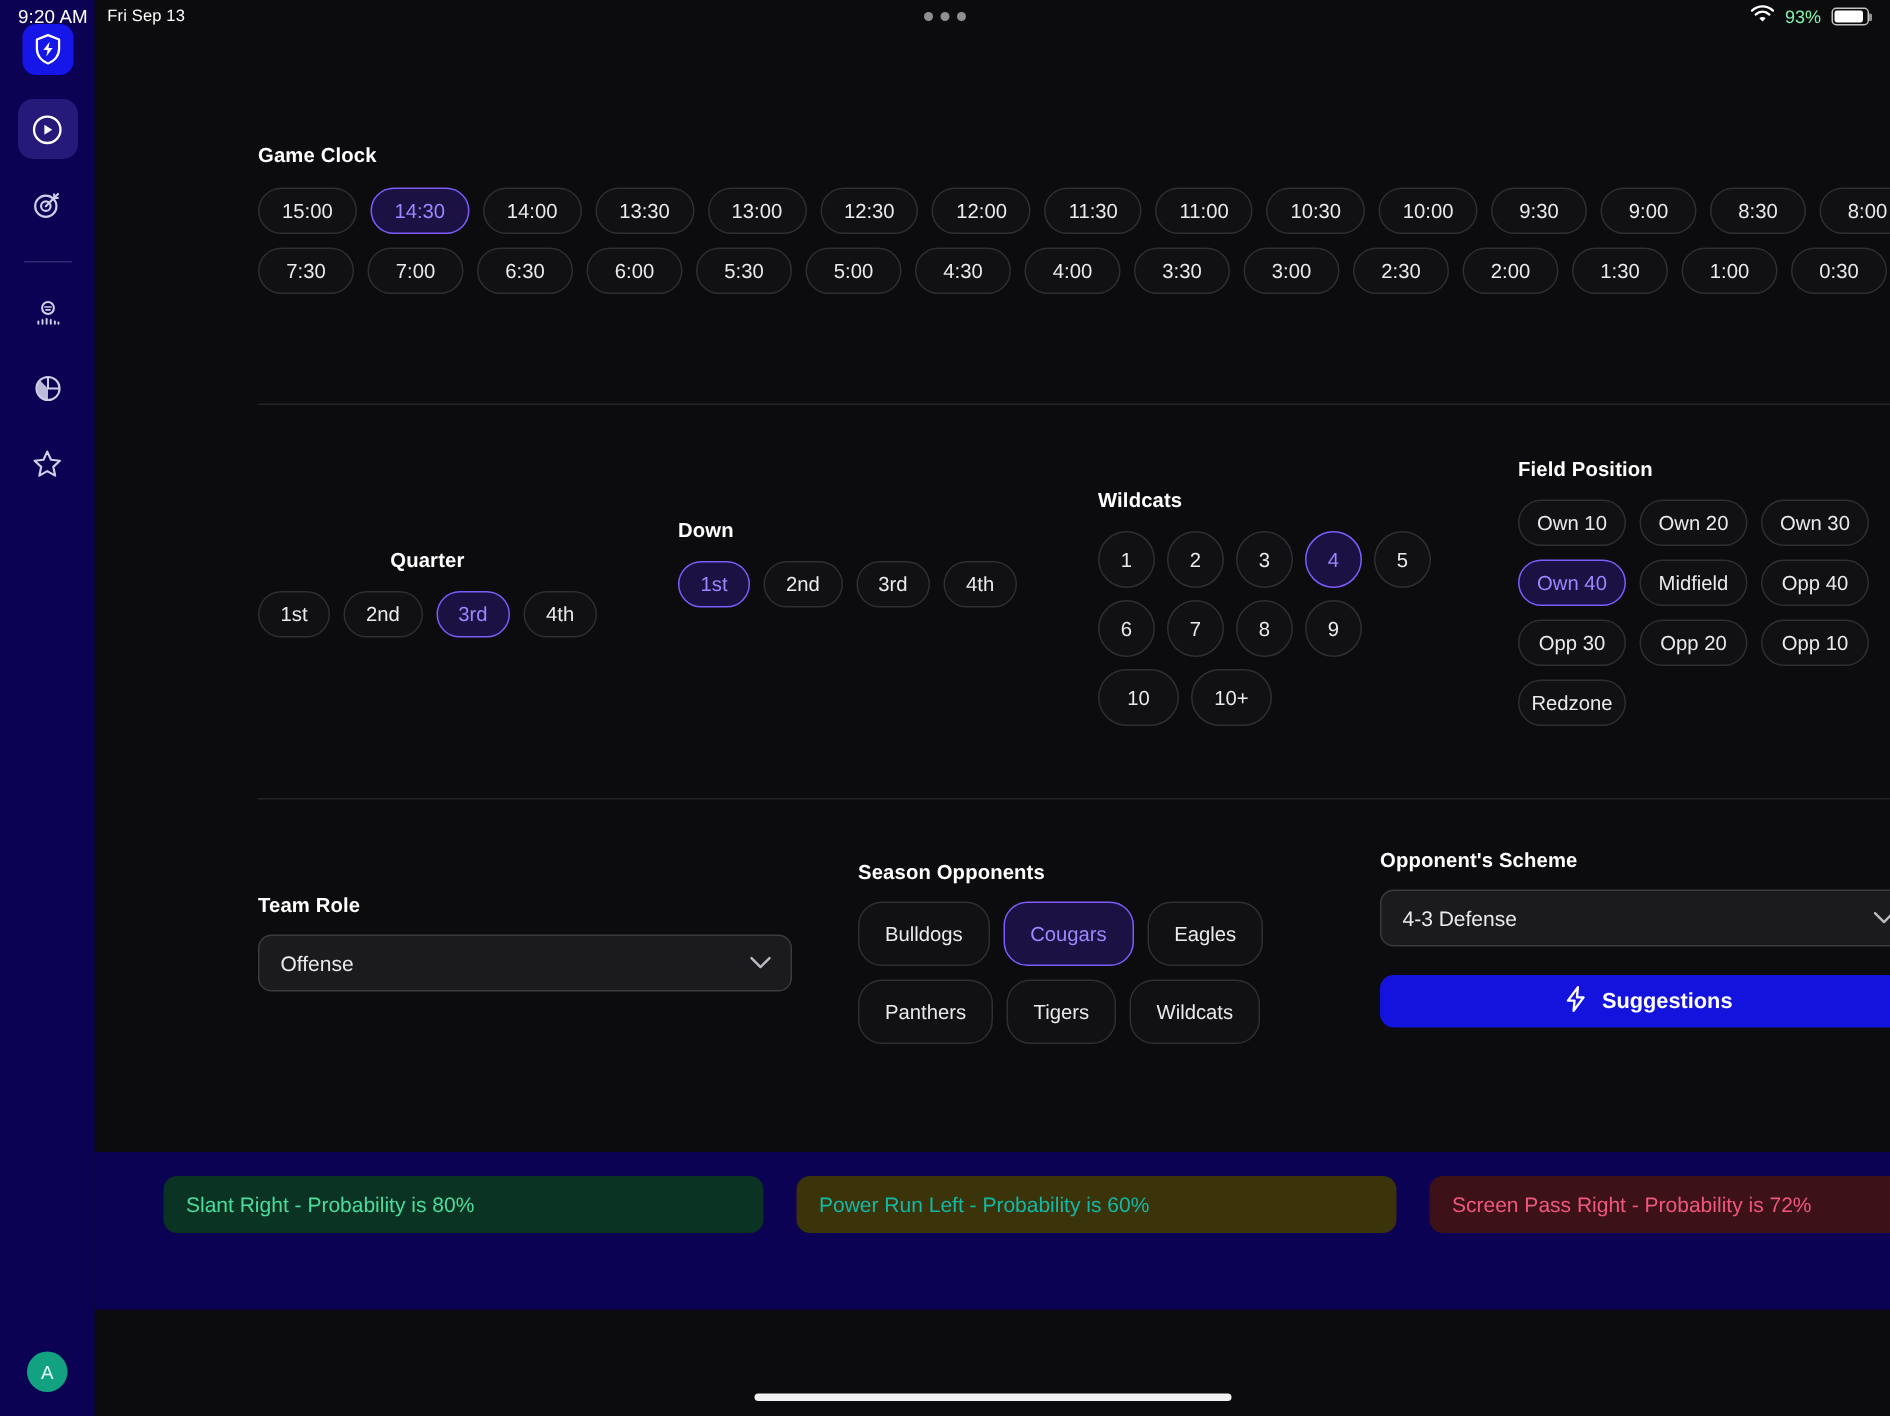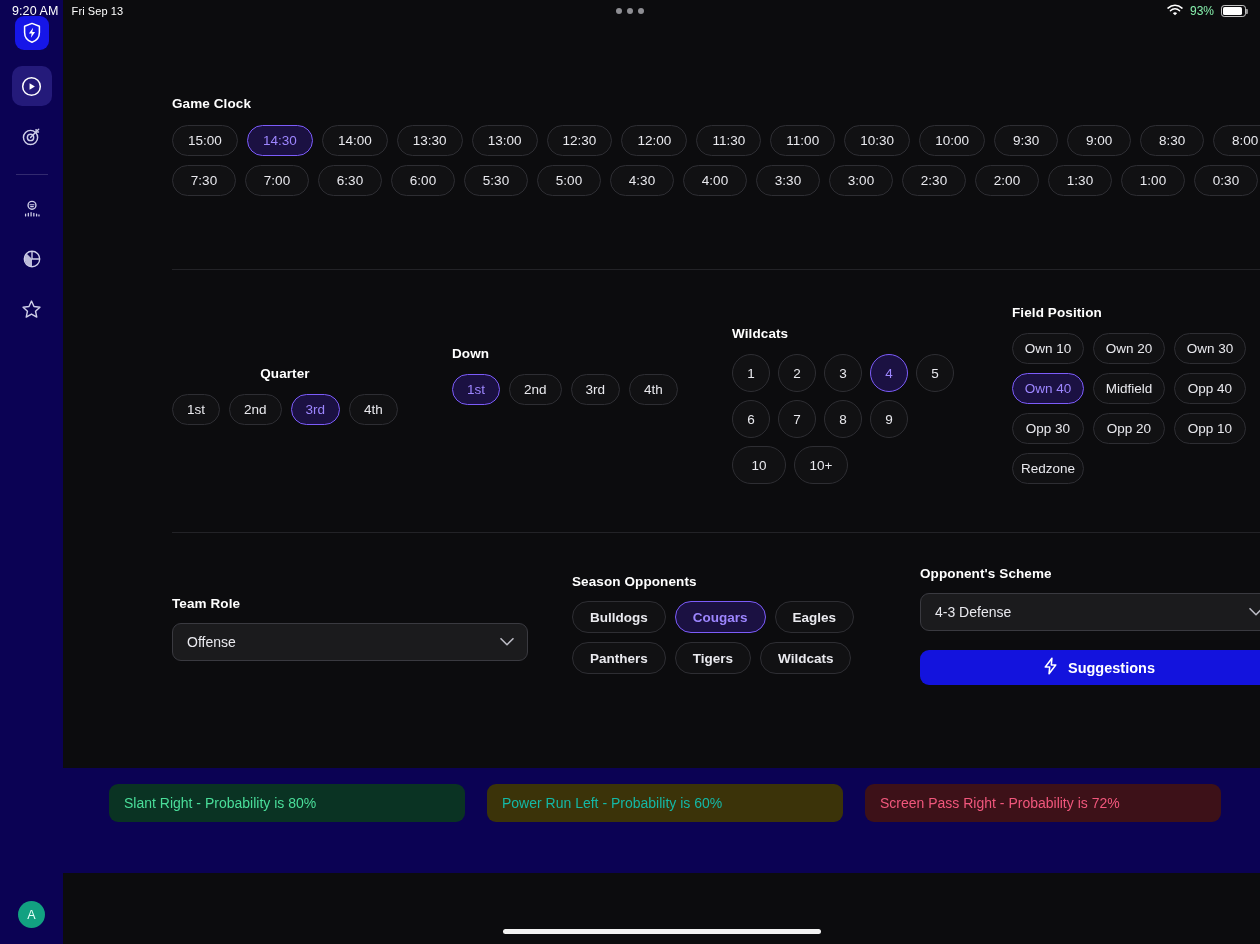--- a/index.html
+++ b/index.html
@@ -125,40 +125,40 @@
   }
   .select .chev {
     position:absolute; right: 13px; top: 50%; transform: translateY(-50%);
     color:#b9b9c2; display:flex;
   }
 
   
   #opponents-section { position:absolute; left:509px; top:574px; width:350px; }
   #opponents-section .section-title { margin-bottom: 12px; }
   #opponents-section .chips { gap: 9px; }
-  #opponents-section .chip { height: 32px; padding: 0 17px; font-weight: bold; }
+  #opponents-section .chip { height: 43px; padding: 0 17px; }
 
   
   #scheme-section { position:absolute; left:857px; top:566px; width:357px; }
   #scheme-section .section-title { margin-bottom: 12px; }
   .suggest-btn {
     margin-top: 19px; height: 35px; width: 100%; border-radius: 9px;
     background: #1313dd; color:#ffffff; font-size: 14.5px; font-weight: 700;
     display:flex; align-items:center; justify-content:center; gap: 9px;
   }
 
   
   .results-band {
     position:absolute; left:0; right:0; top: 768px; height: 105px; background: #0b0254;
   }
   .results-row {
     position:absolute; left: 46px; top: 16px; display:flex; gap: 22px;
   }
   .result-card {
-    width: 356px; height: 38px; border-radius: 9px;
+    width: 400px; height: 38px; border-radius: 9px;
     display:flex; align-items:center; padding: 0 15px;
     font-size: 14px;
   }
 
   .home-ind {
     position:absolute; left:50%; transform:translateX(-50%); bottom: 10px;
     width: 318px; height: 5px; border-radius: 3px; background: #f2f2f2;
   }
 </style>
 </head>

